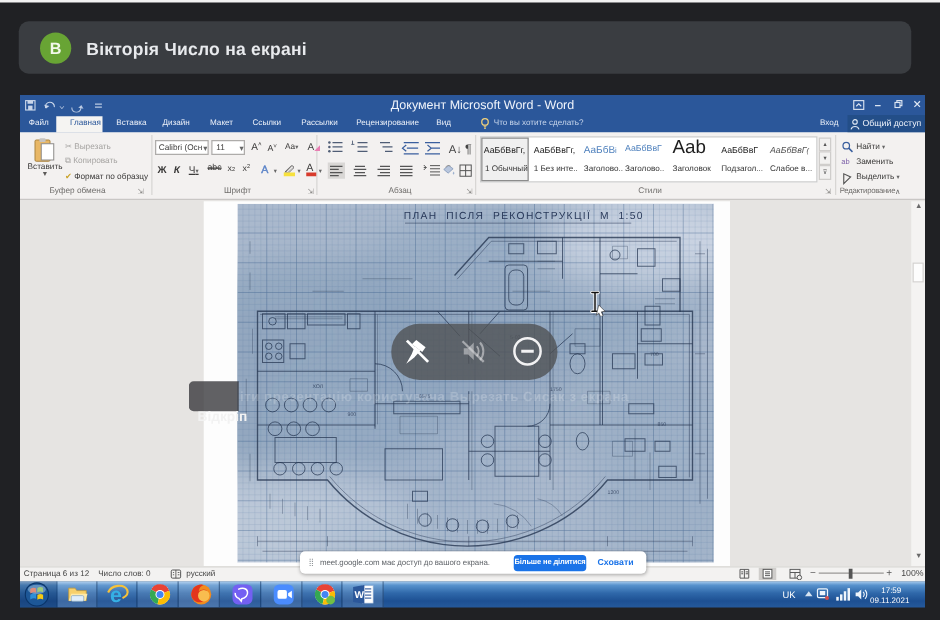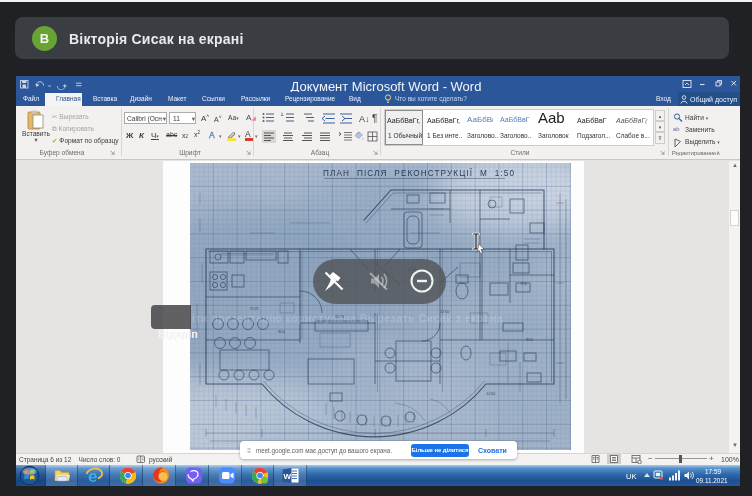--- a/index.html
+++ b/index.html
@@ -4,40 +4,40 @@
 html,body{width:752px;height:496px;background:#202124;overflow:hidden}
 body{position:relative;font-family:"Liberation Sans",sans-serif}
 .abs{position:absolute}
 </style></head>
 <body>
 
 <div class="abs" style="left:0;top:0;width:752px;height:2px;background:#f2f2f2"></div>
 
 <div class="abs" style="left:15px;top:17px;width:714px;height:42px;background:#3a3d41;border-radius:8px"></div>
 <div class="abs" style="left:32px;top:26px;width:25px;height:25px;border-radius:50%;background:#68a434;color:#f1f8e9;font-size:13px;font-weight:bold;text-align:center;line-height:25px">B</div>
-<div class="abs" style="left:69px;top:31px;color:#e8eaed;font-size:14px;font-weight:bold;letter-spacing:.2px">Вікторія Сисак на екрані</div>
+<div class="abs" style="left:69px;top:31px;color:#e8eaed;font-size:14px;font-weight:bold;letter-spacing:.2px">Вікторія Число на екрані</div>
 
 <div class="abs" id="win" style="left:16px;top:76px;width:724px;height:389px;background:#fff">
 
  <div class="abs" style="left:0;top:0;width:724px;height:16px;background:#2b579a"></div>
 
  <svg class="abs" style="left:3px;top:3px" width="70" height="11" viewBox="0 0 70 11">
    <g fill="none" stroke="#c9d6ea" stroke-width=".9">
      <rect x="1.5" y="1.5" width="7.5" height="7.5"></rect>
      <rect x="3" y="1.5" width="4.5" height="2.5" fill="#c9d6ea" stroke="none"></rect>
      <rect x="3.5" y="5.5" width="3.5" height="3.5" fill="#c9d6ea" stroke="none"></rect>
      <path d="M17.5 7.5 a3.6 3.6 0 1 1 7 -.8"></path>
      <path d="M16.3 4.8 l1.6 3 2.6-2z" fill="#c9d6ea" stroke="none"></path>
      <path d="M29 6 l1.5 2 1.5-2" stroke-width=".8" opacity=".8"></path>
      <path d="M38.5 7 a3.6 3.6 0 1 0 7 -.8" opacity=".85"></path>
      <path d="M47.8 8 l-1.7-3 -2.5 2.1z" fill="#c9d6ea" stroke="none" opacity=".85"></path>
      <path d="M57 4.2h5.5M57 6.7h5.5" stroke-width="1" opacity=".9"></path>
    </g>
  </svg>
- <div class="abs" style="left:250px;top:3px;width:240px;text-align:center;color:#f0f4fb;font-size:13px">Документ Microsoft Word - Word</div>
+ <div class="abs" style="left:250px;top:3px;width:240px;text-align:center;color:#f0f4fb;font-size:10px">Документ Microsoft Word - Word</div>
 
  <svg class="abs" style="left:660px;top:3px" width="64" height="11" viewBox="0 0 64 11">
   <g stroke="#dce5f2" fill="none" stroke-width=".9">
    <rect x="7" y="1.5" width="8" height="7"></rect>
    <path d="M9 6 l2-2 2 2"></path>
    <path d="M24 5.5 h4.5" stroke-width="1.1"></path>
    <rect x="40" y="3" width="4" height="4"></rect>
    <path d="M41.5 3 v-1.5 h4 v4 h-1.5"></path>
    <path d="M55.5 2 l4.5 4.5 M60 2 l-4.5 4.5" stroke-width="1"></path>
   </g>

